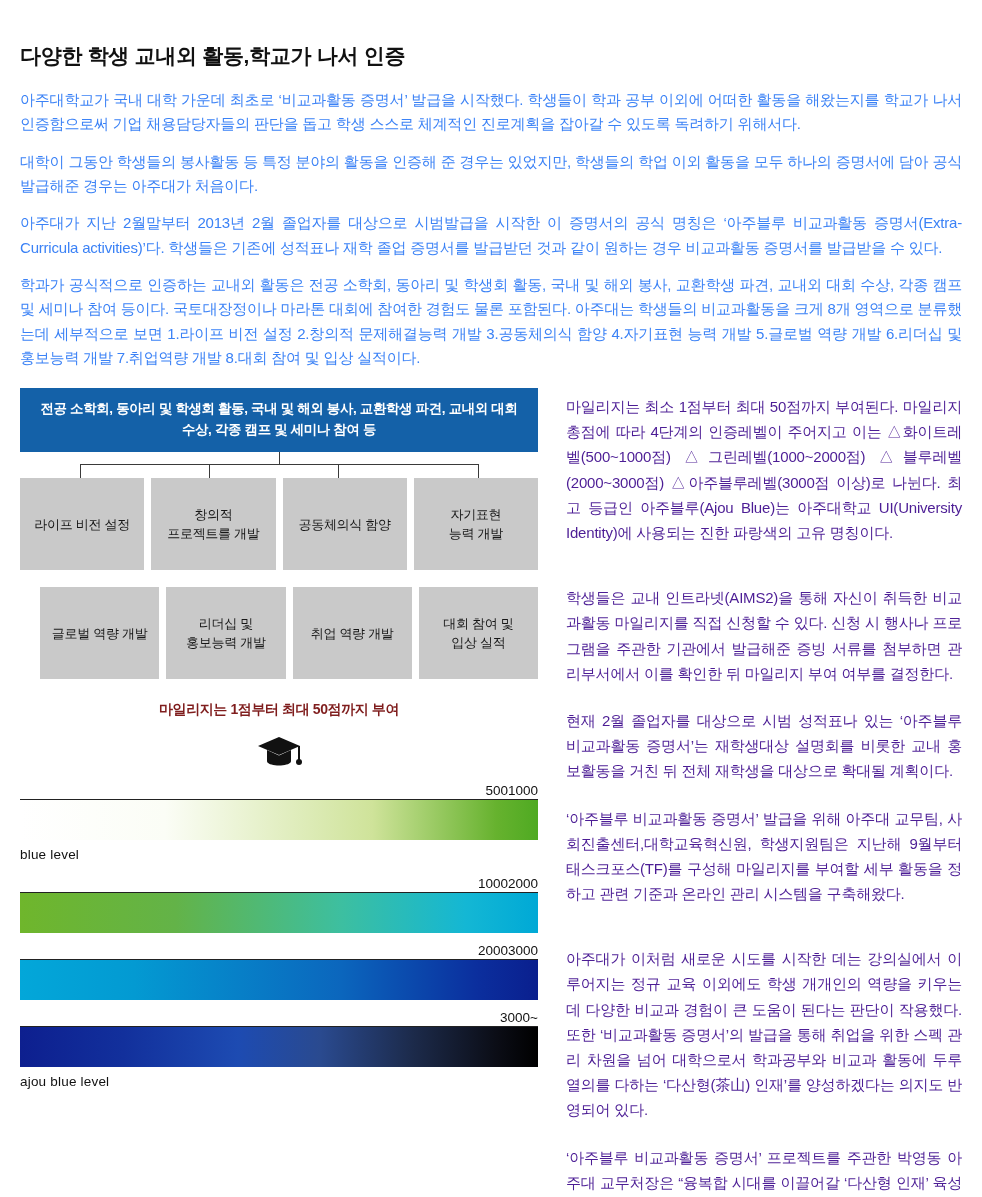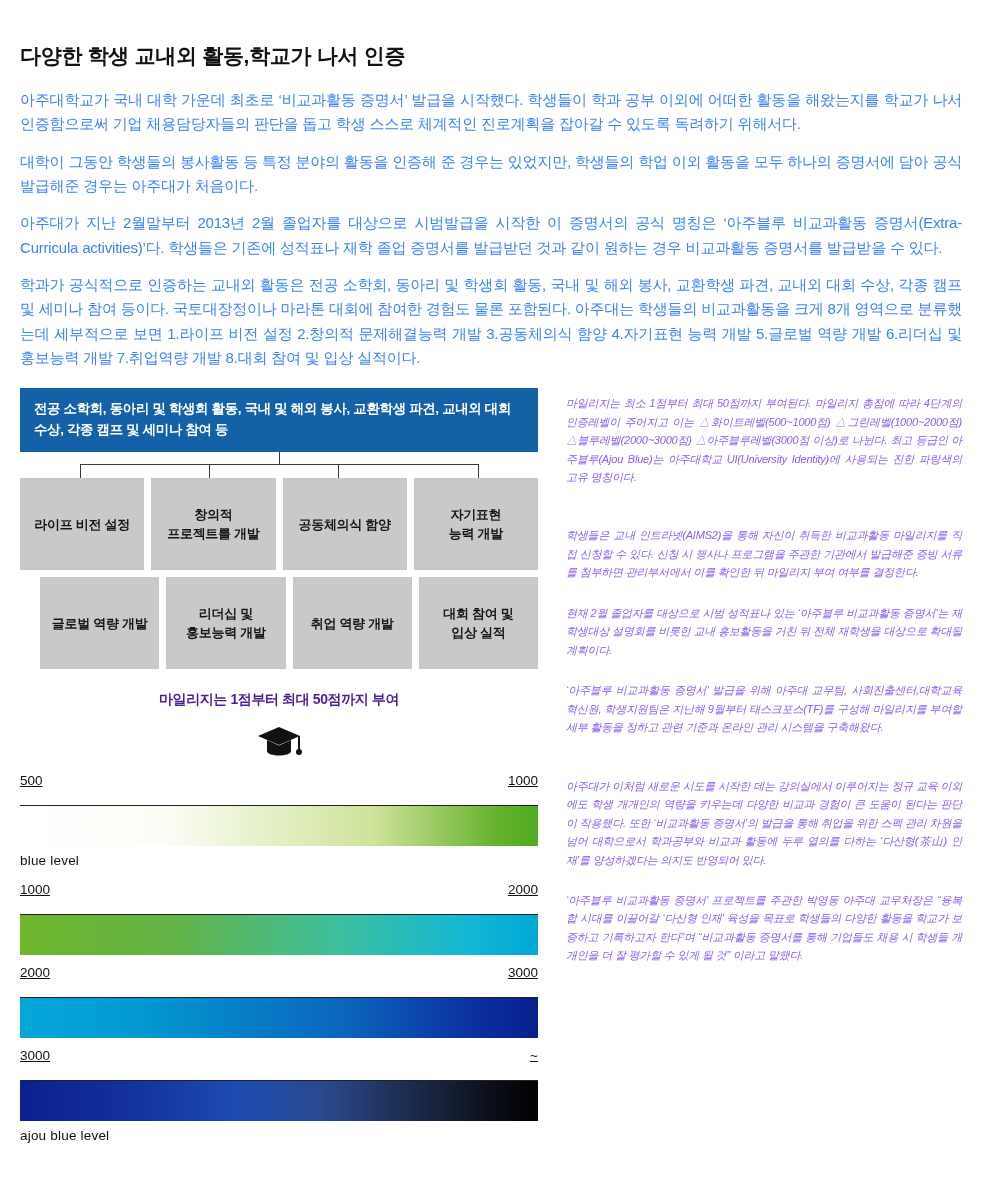--- a/index.html
+++ b/index.html
@@ -47,36 +47,35 @@
   .col-left {
     width: 518px;
     flex: 0 0 518px;
   }
   .col-right {
     width: 396px;
     flex: 0 0 396px;
     padding-top: 6px;
   }
   .col-right p {
-    font-size: 11px;
+    font-size: 15px;
     line-height: 1.68;
     margin: 0 0 22px 0;
-    color: #8b5cf6;
+    color: #4c1d95;
     text-align: justify;
     letter-spacing: -0.2px;
-    font-style: italic;
   }
   .col-right p.gap-lg { margin-bottom: 40px; }
 
   
   .diagram { position: relative; }
   .dia-header {
     background: #1461a8;
     color: #ffffff;
-    text-align: left;
+    text-align: center;
     font-size: 13.4px;
     font-weight: bold;
     line-height: 1.58;
     padding: 10px 14px 12px 14px;
     letter-spacing: -0.3px;
   }
   .connector {
     position: relative;
     height: 26px;
   }
@@ -99,65 +98,63 @@
   .connector .drop {
     position: absolute;
     top: 12px;
     width: 1px;
     height: 14px;
     background: #3a3a3a;
   }
   .grid-row {
     display: flex;
     gap: 7px;
-    font-weight: bold;
-  }
-  .grid-row + .grid-row { margin-top: 7px; padding-left: 20px; }
+  }
+  .grid-row + .grid-row { margin-top: 17px; padding-left: 20px; }
   .cell {
     flex: 1 1 0;
     background: #c9c9c9;
     height: 92px;
     display: flex;
     align-items: center;
     justify-content: center;
     text-align: center;
     font-size: 13px;
     color: #161616;
     line-height: 1.5;
     letter-spacing: -0.3px;
     padding: 0 6px;
     box-sizing: border-box;
   }
   .cell span { display: block; }
   .mileage-caption {
     text-align: center;
     font-size: 14px;
     font-weight: bold;
-    color: #4c1d95;
+    color: #7f1d1d;
     margin-top: 22px;
     letter-spacing: -0.4px;
   }
   .cap-icon {
     display: flex;
     justify-content: center;
     margin-top: 14px;
     margin-bottom: 10px;
   }
 
   
   .bar-block { margin-top: 10px; }
   .bar-labels {
     display: flex;
-    justify-content: space-between;
+    justify-content: flex-end;
     font-size: 13.5px;
     color: #111;
-    padding-bottom: 17px;
+    padding-bottom: 1px;
     border-bottom: 1.5px solid #222;
     margin-bottom: 0;
-    text-decoration: underline;
   }
   .bar {
     height: 40px;
     width: 100%;
   }
   .bar-name {
     font-size: 13.5px;
     color: #111;
     margin-top: 7px;
     margin-bottom: 14px;

